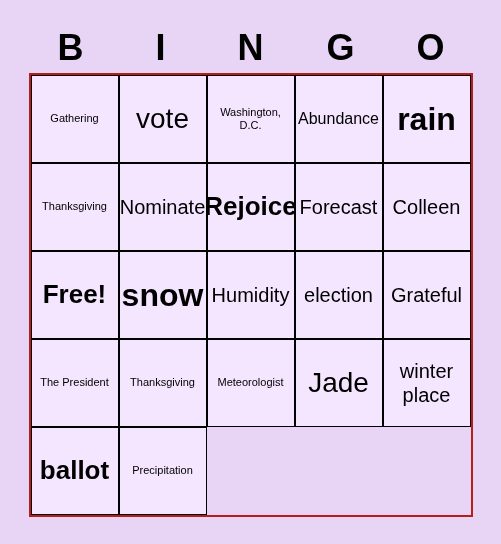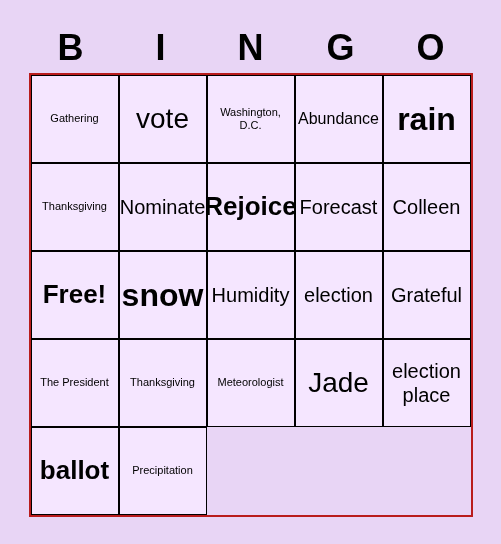--- a/index.html
+++ b/index.html
@@ -152,21 +152,21 @@
       <div class="bingo-cell">
         <span class="cell-text small">Thanksgiving</span>
       </div>
       <div class="bingo-cell">
         <span class="cell-text small">Meteorologist</span>
       </div>
       <div class="bingo-cell">
         <span class="cell-text large">Jade</span>
       </div>
       <div class="bingo-cell">
-        <span class="cell-text medium-large">election place</span>
+        <span class="cell-text medium-large">winter place</span>
       </div>
       <div class="bingo-cell">
         <span class="cell-text medium">ballot</span>
       </div>
       <div class="bingo-cell">
         <span class="cell-text small">Precipitation</span>
       </div>
     </div>
 </div>
 

